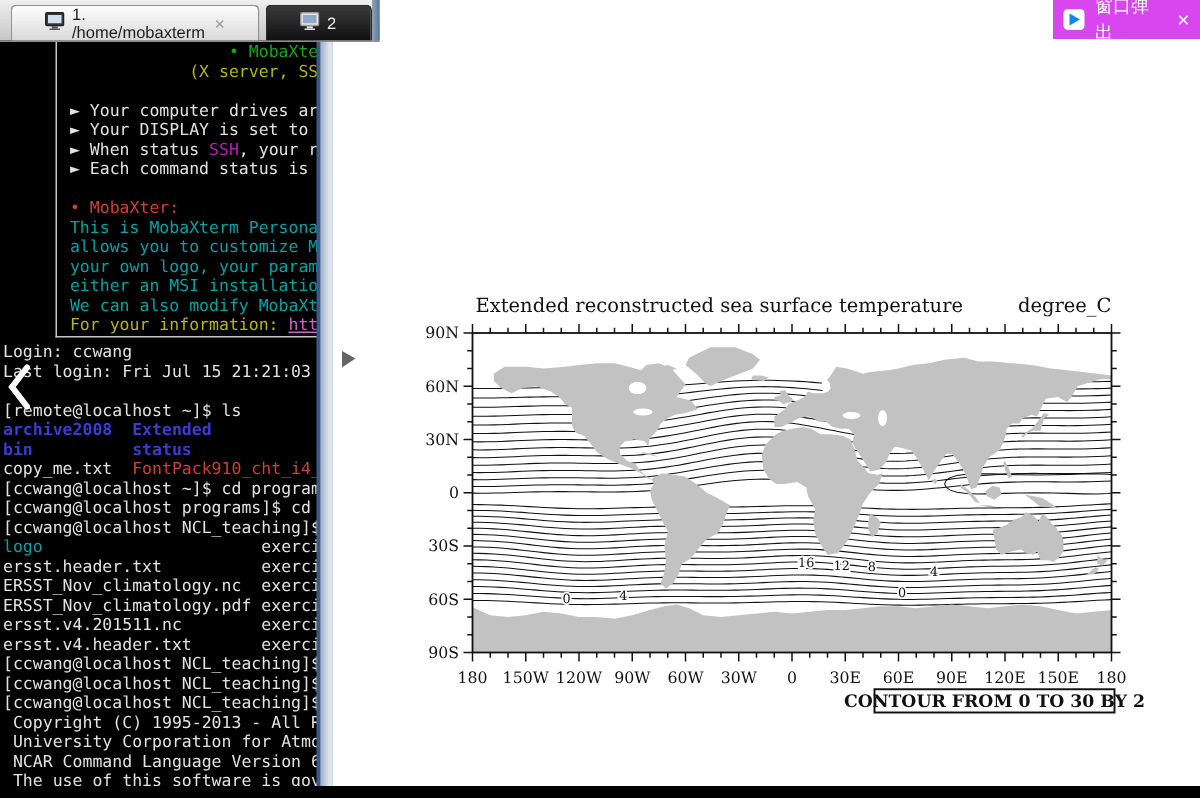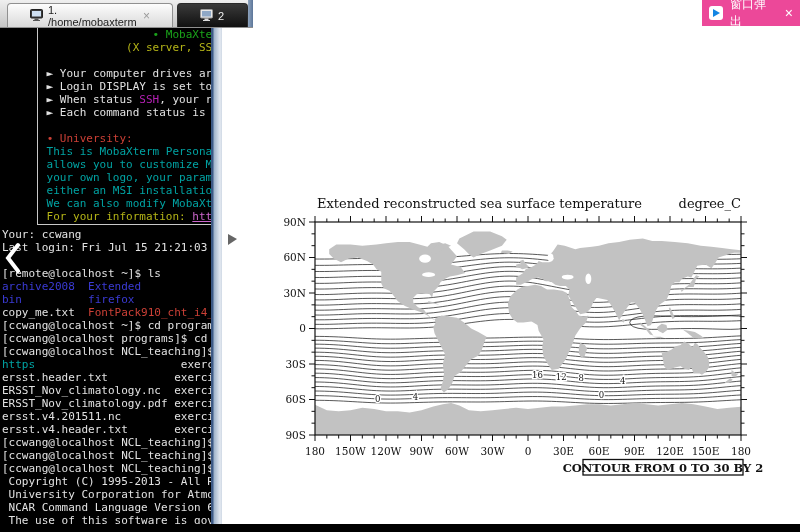--- a/index.html
+++ b/index.html
@@ -16,21 +16,21 @@
        font-size:11px;padding:0 22px;box-sizing:border-box;}
   .tab1{left:7px;width:166px;background:linear-gradient(#fdfdfd,#d9d9d9);color:#1c1c1c;}
   .tab2{left:177px;width:71px;background:linear-gradient(#3a3a3a,#101010);color:#eee;border-color:#2a2a2a;}
   .tab .x{color:#9a9a9a;font-size:12px;margin-left:auto;}
   .winedge{position:absolute;right:0;top:0;width:5px;height:27px;background:linear-gradient(90deg,#8ea3bd,#5c7699);}
 
   .term{position:absolute;left:0;top:27px;width:222px;bottom:0;background:#000;overflow:hidden;
         font-family:"DejaVu Sans Mono",monospace;font-size:11px;z-index:1;}
   .tl{height:13px;line-height:13px;white-space:pre;}
   .tc-w{color:#e2e2e2}.tc-g{color:#1aa31a}.tc-y{color:#b5b517}.tc-c{color:#00a3a3}
-  .tc-r{color:#cc4036}.tc-b{color:#3b3bd6;font-weight:normal}.tc-m{color:#b520b5}
+  .tc-r{color:#cc4036}.tc-b{color:#3b3bd6;font-weight:bold}.tc-m{color:#b520b5}
   .tc-p{color:#cc66cc;text-decoration:underline}
   .banner{position:absolute;left:37px;top:1px;width:370px;border-left:1px solid #c8c8c8;
           border-bottom:1px solid #c8c8c8;padding:0 0 1px 2px;box-sizing:border-box;}
   .termlines{position:absolute;left:2px;top:201px;width:420px;}
 
   .scrollbar{position:absolute;left:211px;top:27px;width:11px;bottom:0;z-index:6;
              background:linear-gradient(90deg,#3d5a86 0,#3d5a86 2px,#9fb3cb 3px,#e3e9f1 9px,#cfd8e4 11px);}
 
   
   .nclwin{position:absolute;left:222px;top:27px;right:0;bottom:0;background:#ffffff;z-index:4;}
@@ -53,44 +53,44 @@
 <body>
 
 <div class="moba">
 
   <div class="term">
     <div class="banner" id="banner">
         <div class="tl"><span class="tc-w">                 </span><span class="tc-g">• MobaXterm Personal Ed</span></div>
         <div class="tl"><span class="tc-w">             </span><span class="tc-y">(X server, SSH client and</span></div>
         <div class="tl">&nbsp;</div>
         <div class="tl"><span class="tc-w"> ► Your computer drives are acc</span></div>
-        <div class="tl"><span class="tc-w"> ► Login DISPLAY is set to</span></div>
+        <div class="tl"><span class="tc-w"> ► Your DISPLAY is set to</span></div>
         <div class="tl"><span class="tc-w"> ► When status </span><span class="tc-m">SSH</span><span class="tc-w">, your remote</span></div>
         <div class="tl"><span class="tc-w"> ► Each command status is s</span></div>
         <div class="tl">&nbsp;</div>
-        <div class="tl"><span class="tc-w"> </span><span class="tc-r">• University:</span></div>
+        <div class="tl"><span class="tc-w"> </span><span class="tc-r">• MobaXter:</span></div>
         <div class="tl"><span class="tc-c"> This is MobaXterm Personal E</span></div>
         <div class="tl"><span class="tc-c"> allows you to customize Mob</span></div>
         <div class="tl"><span class="tc-c"> your own logo, your paramet</span></div>
         <div class="tl"><span class="tc-c"> either an MSI installation </span></div>
         <div class="tl"><span class="tc-c"> We can also modify MobaXter</span></div>
         <div class="tl"><span class="tc-y"> For your information: </span><span class="tc-p">https://</span></div>
       </div>
     <div class="termlines" id="termlines">
-        <div class="tl"><span class="tc-w">Your: ccwang</span></div>
+        <div class="tl"><span class="tc-w">Login: ccwang</span></div>
         <div class="tl"><span class="tc-w">Last login: Fri Jul 15 21:21:03 </span></div>
         <div class="tl">&nbsp;</div>
         <div class="tl"><span class="tc-w">[remote@localhost ~]$ ls</span></div>
         <div class="tl"><span class="tc-b">archive2008</span><span class="tc-w">  </span><span class="tc-b">Extended</span></div>
-        <div class="tl"><span class="tc-b">bin</span><span class="tc-w">          </span><span class="tc-b">firefox</span></div>
+        <div class="tl"><span class="tc-b">bin</span><span class="tc-w">          </span><span class="tc-b">status</span></div>
         <div class="tl"><span class="tc-w">copy_me.txt  </span><span class="tc-r">FontPack910_cht_i4_</span></div>
         <div class="tl"><span class="tc-w">[ccwang@localhost ~]$ cd programs</span></div>
         <div class="tl"><span class="tc-w">[ccwang@localhost programs]$ cd NCL</span></div>
         <div class="tl"><span class="tc-w">[ccwang@localhost NCL_teaching]$ ls</span></div>
-        <div class="tl"><span class="tc-c">https</span><span class="tc-w">                      </span><span class="tc-w">exercise</span></div>
+        <div class="tl"><span class="tc-c">logo</span><span class="tc-w">                      </span><span class="tc-w">exercise</span></div>
         <div class="tl"><span class="tc-w">ersst.header.txt          exercise</span></div>
         <div class="tl"><span class="tc-w">ERSST_Nov_climatology.nc  exercise</span></div>
         <div class="tl"><span class="tc-w">ERSST_Nov_climatology.pdf exercise</span></div>
         <div class="tl"><span class="tc-w">ersst.v4.201511.nc        exercise</span></div>
         <div class="tl"><span class="tc-w">ersst.v4.header.txt       exercise</span></div>
         <div class="tl"><span class="tc-w">[ccwang@localhost NCL_teaching]$ n</span></div>
         <div class="tl"><span class="tc-w">[ccwang@localhost NCL_teaching]$ n</span></div>
         <div class="tl"><span class="tc-w">[ccwang@localhost NCL_teaching]$ n</span></div>
         <div class="tl"><span class="tc-w"> Copyright (C) 1995-2013 - All R</span></div>
         <div class="tl"><span class="tc-w"> University Corporation for Atmo</span></div>
@@ -336,21 +336,21 @@
       <text x="448" y="428" font-size="10.5" text-anchor="middle" font-family="&quot;DejaVu Serif&quot;,serif" fill="#111111">120E</text>
       <text x="483.5" y="428" font-size="10.5" text-anchor="middle" font-family="&quot;DejaVu Serif&quot;,serif" fill="#111111">150E</text>
       <text x="519" y="428" font-size="10.5" text-anchor="middle" font-family="&quot;DejaVu Serif&quot;,serif" fill="#111111">180</text>
       <text x="95" y="181" font-size="13" text-anchor="start" font-family="&quot;DejaVu Serif&quot;,serif" fill="#111111">Extended reconstructed sea surface temperature</text>
       <text x="519" y="181" font-size="13" text-anchor="end" font-family="&quot;DejaVu Serif&quot;,serif" fill="#111111">degree_C</text>
       <rect x="361" y="432.5" width="160" height="15.5" fill="none" stroke="#111111" stroke-width="1.3"></rect>
       <text x="441" y="444.5" font-size="11.5" text-anchor="middle" font-family="&quot;DejaVu Serif&quot;,serif" fill="#111111" font-weight="bold">CONTOUR FROM 0 TO 30 BY 2</text>
     </svg>
 </div>
 
-<div class="popout" id="popout" style="background: #ec4899;">
+<div class="popout" id="popout" style="background: #d946ef;">
   <span class="playbox">
       <span class="playtri" id="playtri" style="border-left-color: rgb(19, 133, 227);"></span>
     </span>
   <span class="lbl">窗口弹出</span>
   <span class="x">×</span>
 </div>
 
 <div class="prevnav">
   <svg width="18" height="32" viewBox="0 0 18 32">
       <polyline points="14,3 4,16 14,29" fill="none" stroke="#ffffff" stroke-width="4" stroke-linecap="round"></polyline>

